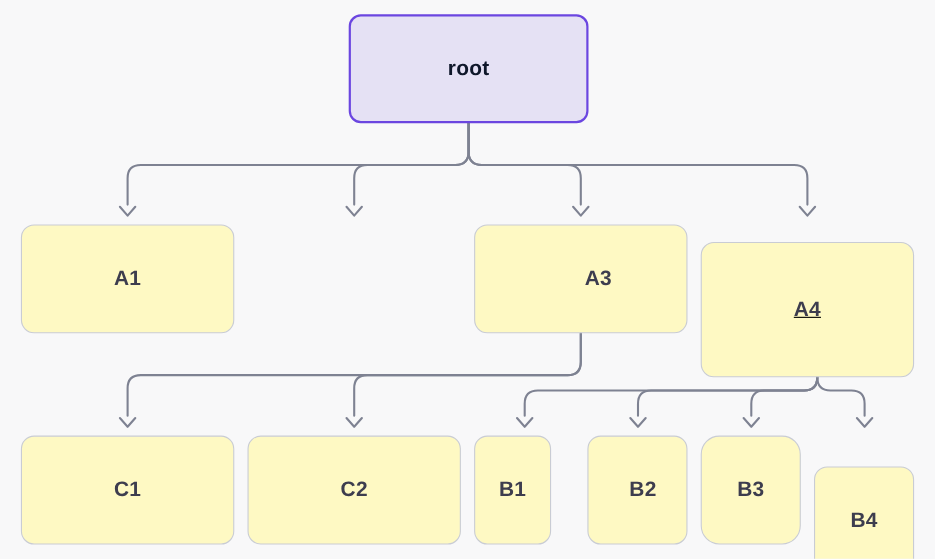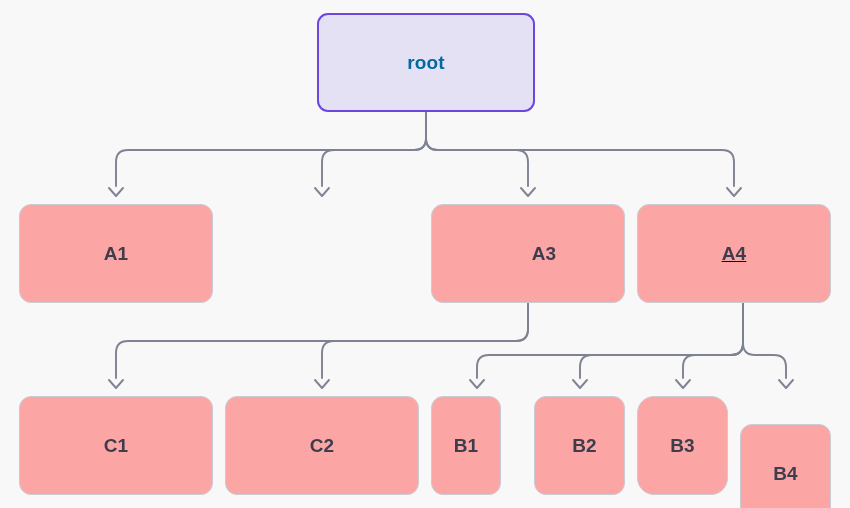--- a/index.html
+++ b/index.html
@@ -29,40 +29,40 @@
     height: 508px;
     pointer-events: none;
   }
   .node {
     position: absolute;
     box-sizing: border-box;
     display: flex;
     align-items: center;
     justify-content: center;
     border-radius: 12px;
-    background: #fca5a5;
+    background: #fef9c3;
     border: 1.6px solid #c9ccd4;
     z-index: 2;
   }
   .node.root-node {
     background: #e5e1f4;
     border: 2.4px solid #6b46e0;
     border-radius: 11px;
   }
   .node-label {
     font-size: 19px;
     font-weight: bold;
     color: #3d3d4e;
     letter-spacing: 0.2px;
     line-height: 1;
     user-select: none;
   }
   .node.root-node .node-label {
     font-size: 19px;
-    color: #0369a1;
+    color: #0f172a;
   }
 </style>
 </head>
 <body>
 
 <div id="diagram-canvas">
 
   <svg id="edge-layer" viewBox="0 0 850 508" width="850" height="508" xmlns="http://www.w3.org/2000/svg">
 
     <g fill="none" stroke="#7e8292" stroke-width="1.9" stroke-linecap="round" stroke-linejoin="round">
@@ -103,21 +103,21 @@
 
   <div class="node" style="left:19px; top:204px; width:194px; height:99px;">
     <span class="node-label">A1</span>
   </div>
 
 
   <div class="node" style="left:431px; top:204px; width:194px; height:99px;padding-left:32px;">
     <span class="node-label">A3</span>
   </div>
 
-  <div class="node" style="left:637px; top:204px; width:194px; height:99px;text-decoration:underline;">
+  <div class="node" style="left:637px; top:220px; width:194px; height:123px;text-decoration:underline;">
     <span class="node-label">A4</span>
   </div>
 
   <div class="node" style="left:19px; top:396px; width:194px; height:99px;">
     <span class="node-label">C1</span>
   </div>
 
   <div class="node" style="left:225px; top:396px; width:194px; height:99px;">
     <span class="node-label">C2</span>
   </div>

